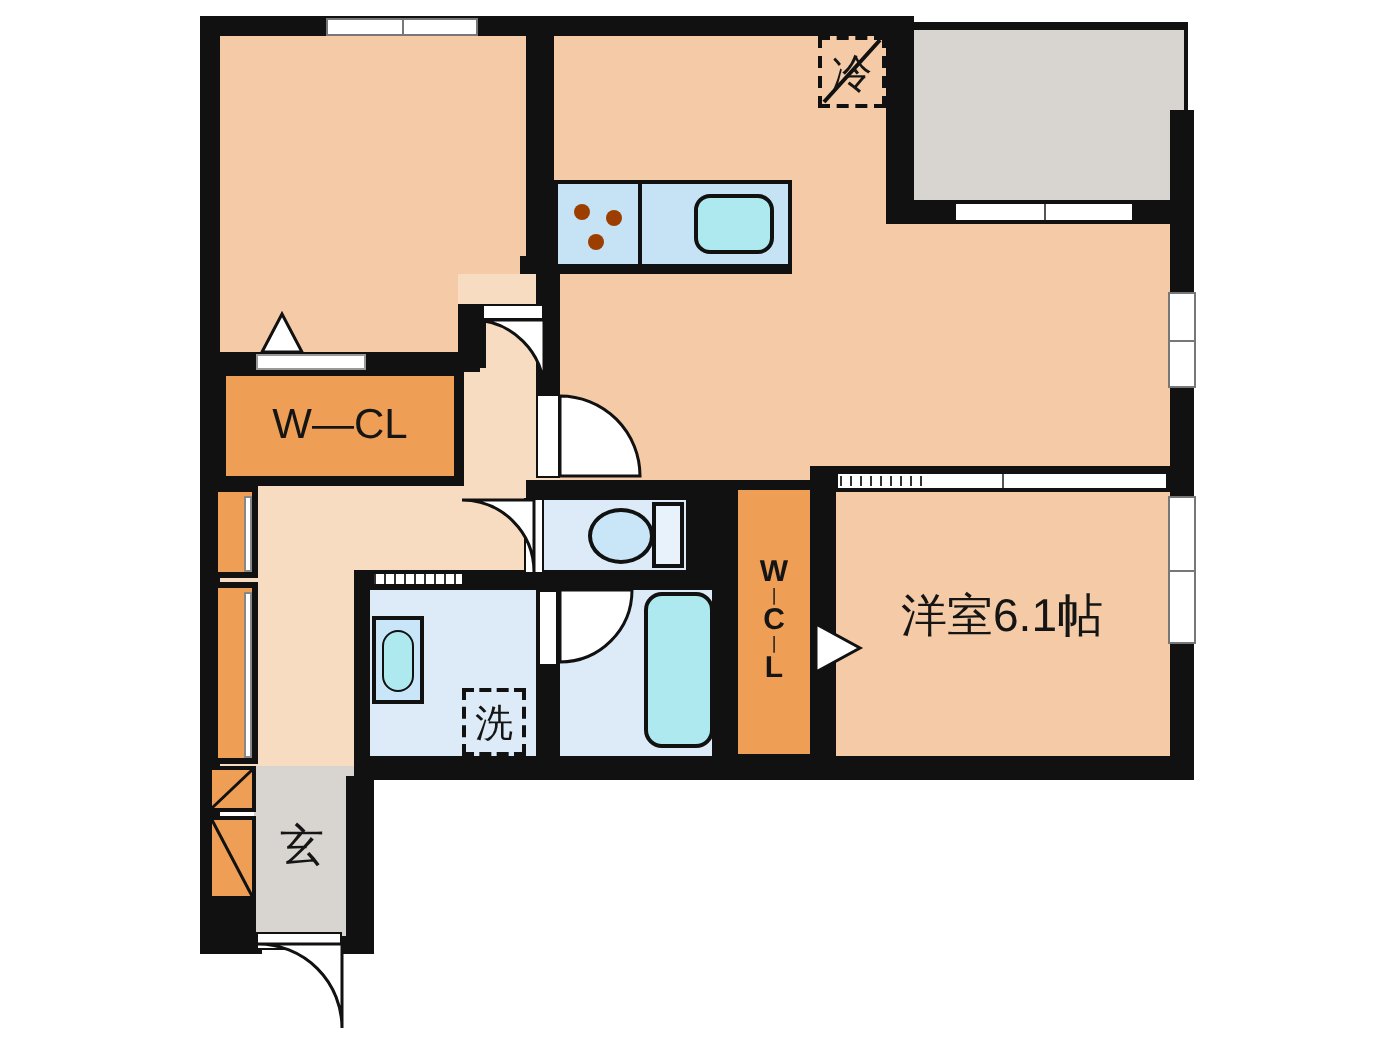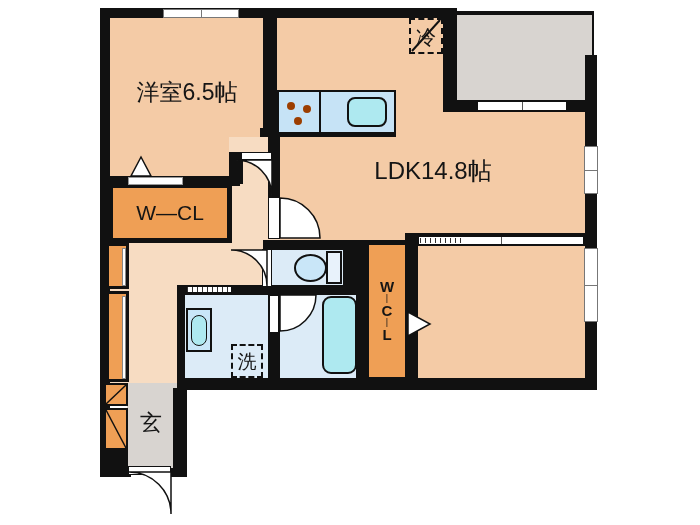--- a/index.html
+++ b/index.html
@@ -139,25 +139,24 @@
     <path d="M 267,250 L 231,250 A 36 36 0 0 1 267,286 Z" fill="#fff" stroke="#111" stroke-width="1.5"></path>
     <path d="M 280,295 L 280,331 A 36 36 0 0 0 316,295 Z" fill="#fff" stroke="#111" stroke-width="1.5"></path>
     <path d="M 171,472 L 129,472 A 42 42 0 0 1 171,514 Z" fill="#fff" stroke="#111" stroke-width="1.5"></path>
     <polygon points="131,176 151,176 141,157" fill="#fff" stroke="#111" stroke-width="1.5"></polygon>
     <polygon points="408,312 408,336 430,324" fill="#fff" stroke="#111" stroke-width="1.5"></polygon>
     <line x1="106" y1="404" x2="126" y2="385" stroke="#111" stroke-width="1.5"></line>
     <line x1="106" y1="410" x2="126" y2="448" stroke="#111" stroke-width="1.5"></line>
     <line x1="412" y1="51" x2="440" y2="20" stroke="#111" stroke-width="2"></line>
   </svg>
 
-  <div class="label labels" style="left:187px;top:92px;font-size:23px;">洋室6.5帖</div>
-  <div class="label labels" style="left:433px;top:171px;font-size:24px;">LDK14.8帖</div>
   <div class="label labels" style="left:426px;top:37px;font-size:20px;">冷</div>
   <div class="label labels" style="left:170px;top:213px;font-size:21px;">W―CL</div>
   <div class="label labels" style="left:247px;top:362px;font-size:19px;">洗</div>
+  <div class="label labels" style="left:501px;top:308px;font-size:23px;">洋室6.1帖</div>
   <div class="label labels" style="left:151px;top:423px;font-size:22px;">玄</div>
 
   <div class="wicl-col" style="left:387px;top:310px;">
     <span class="lt">W</span>
     <span class="dv">|</span>
     <span class="lt">C</span>
     <span class="dv">|</span>
     <span class="lt">L</span>
   </div>
 

